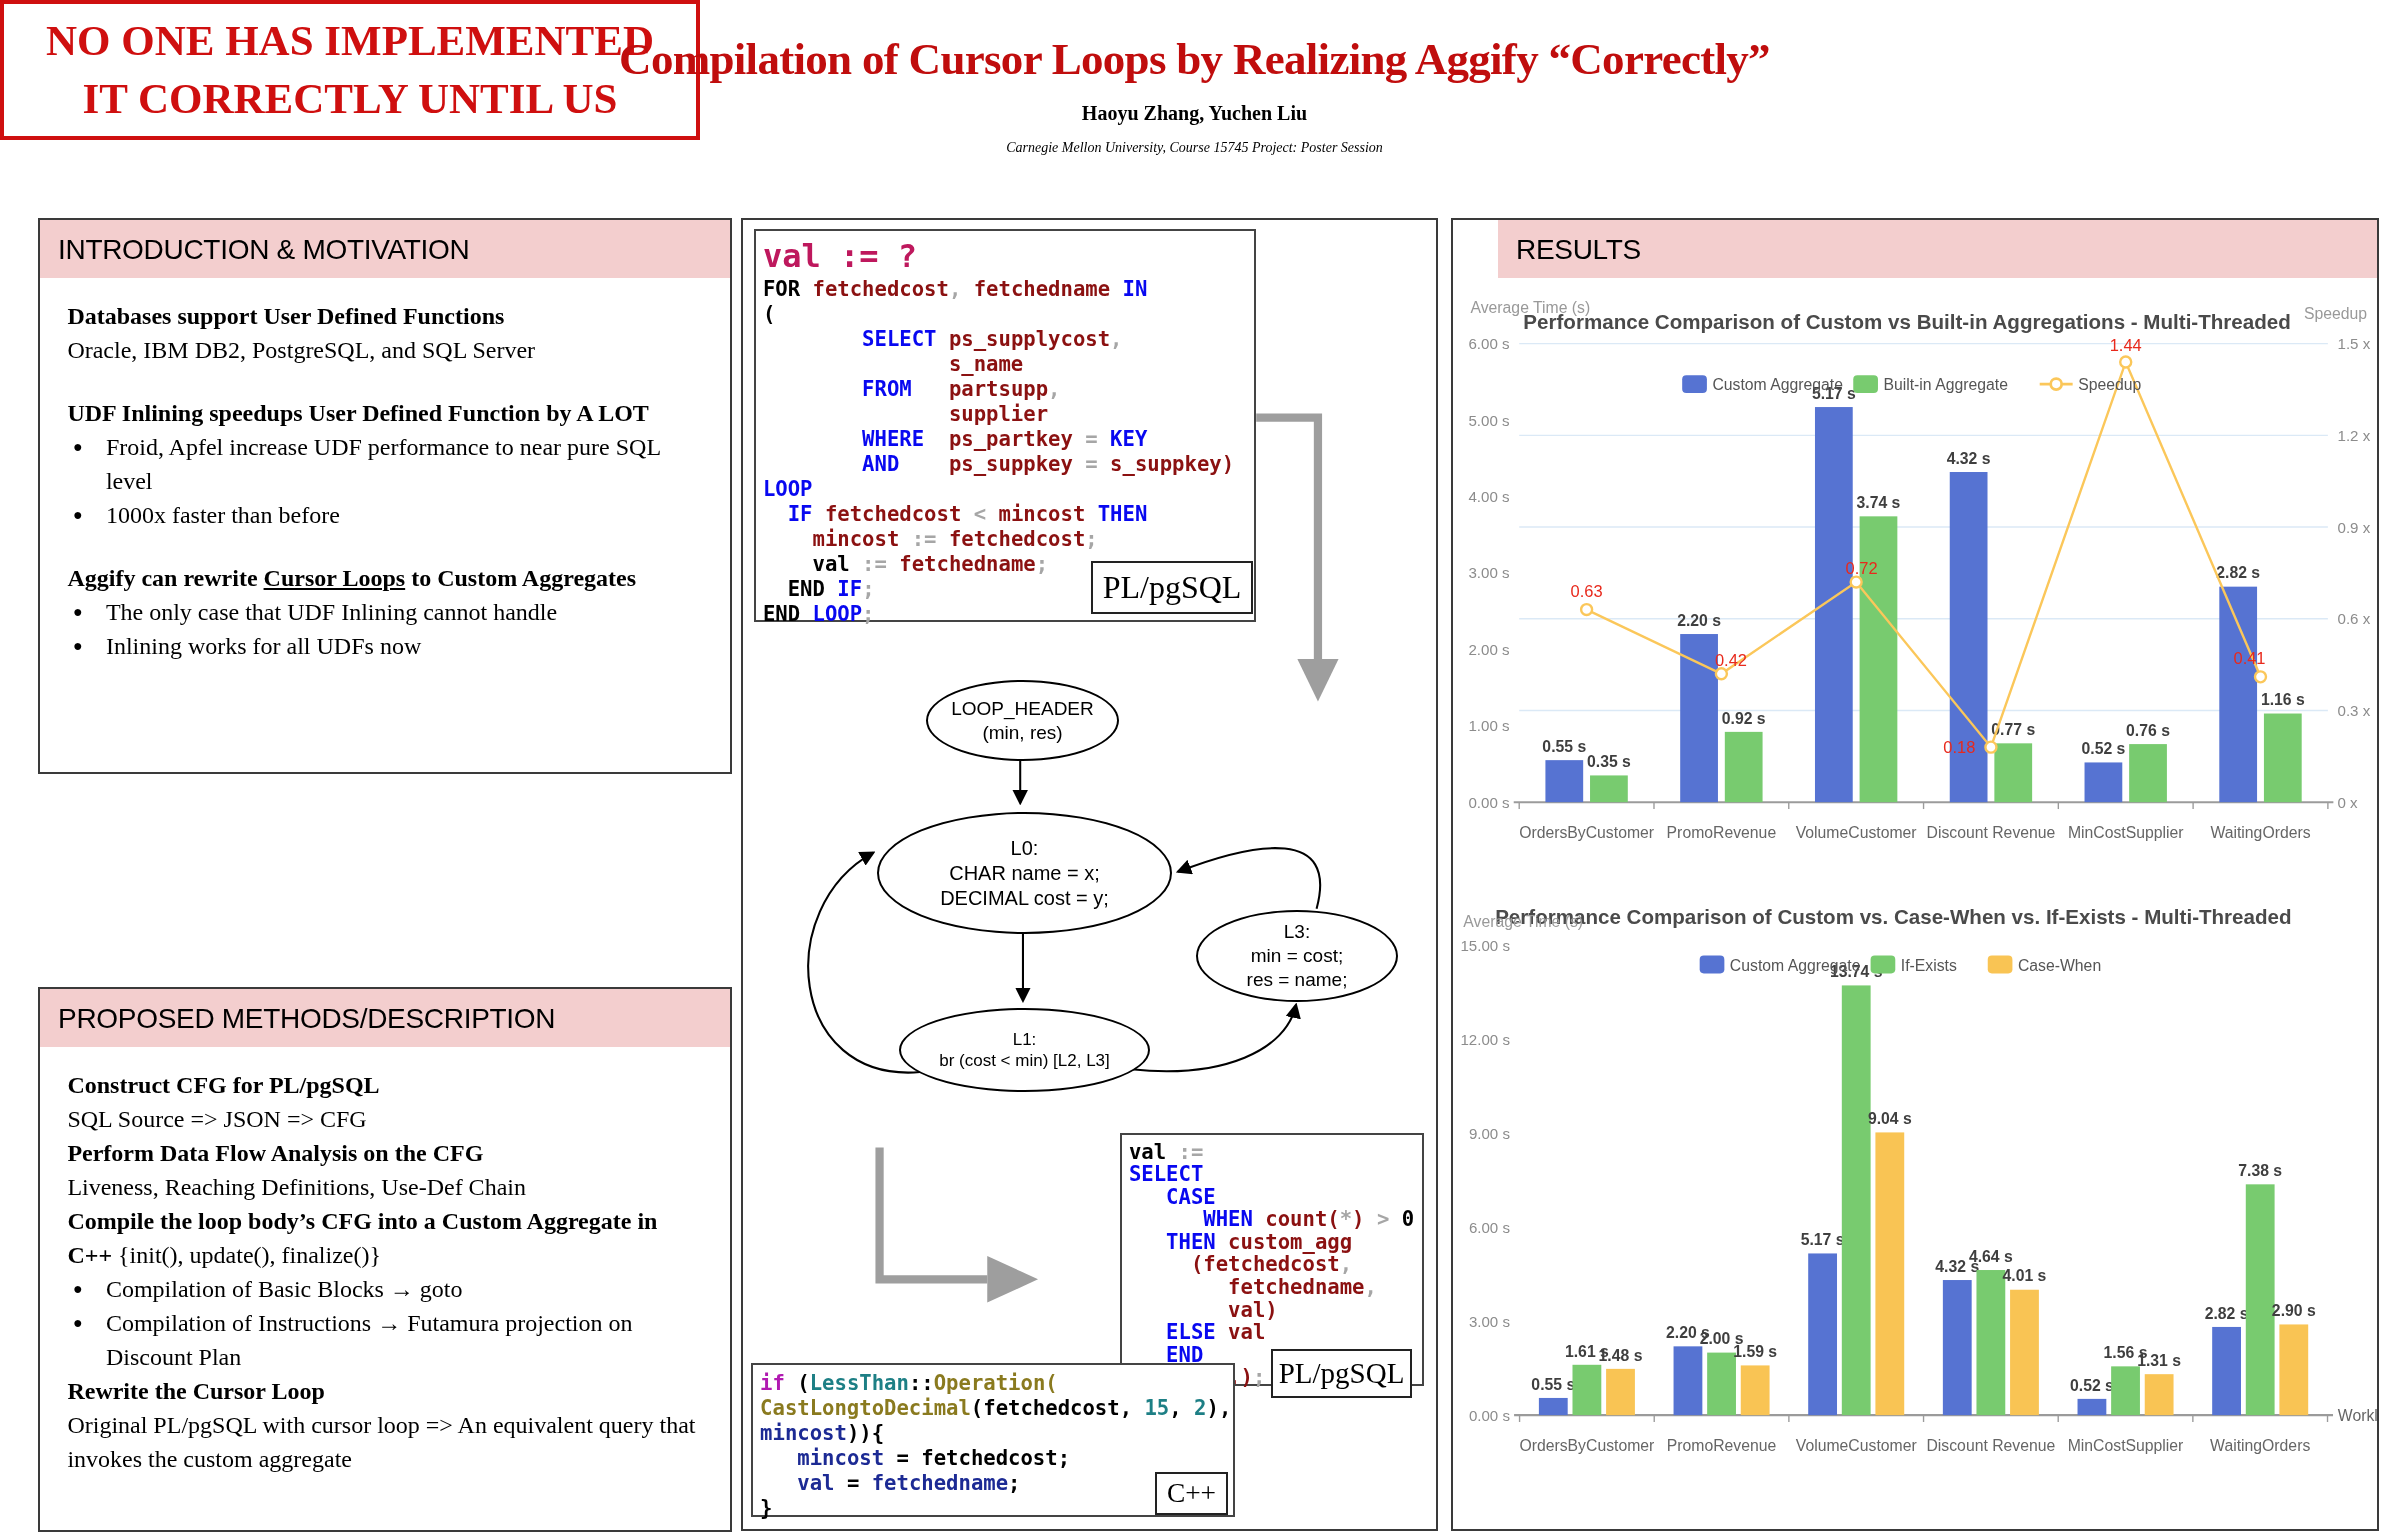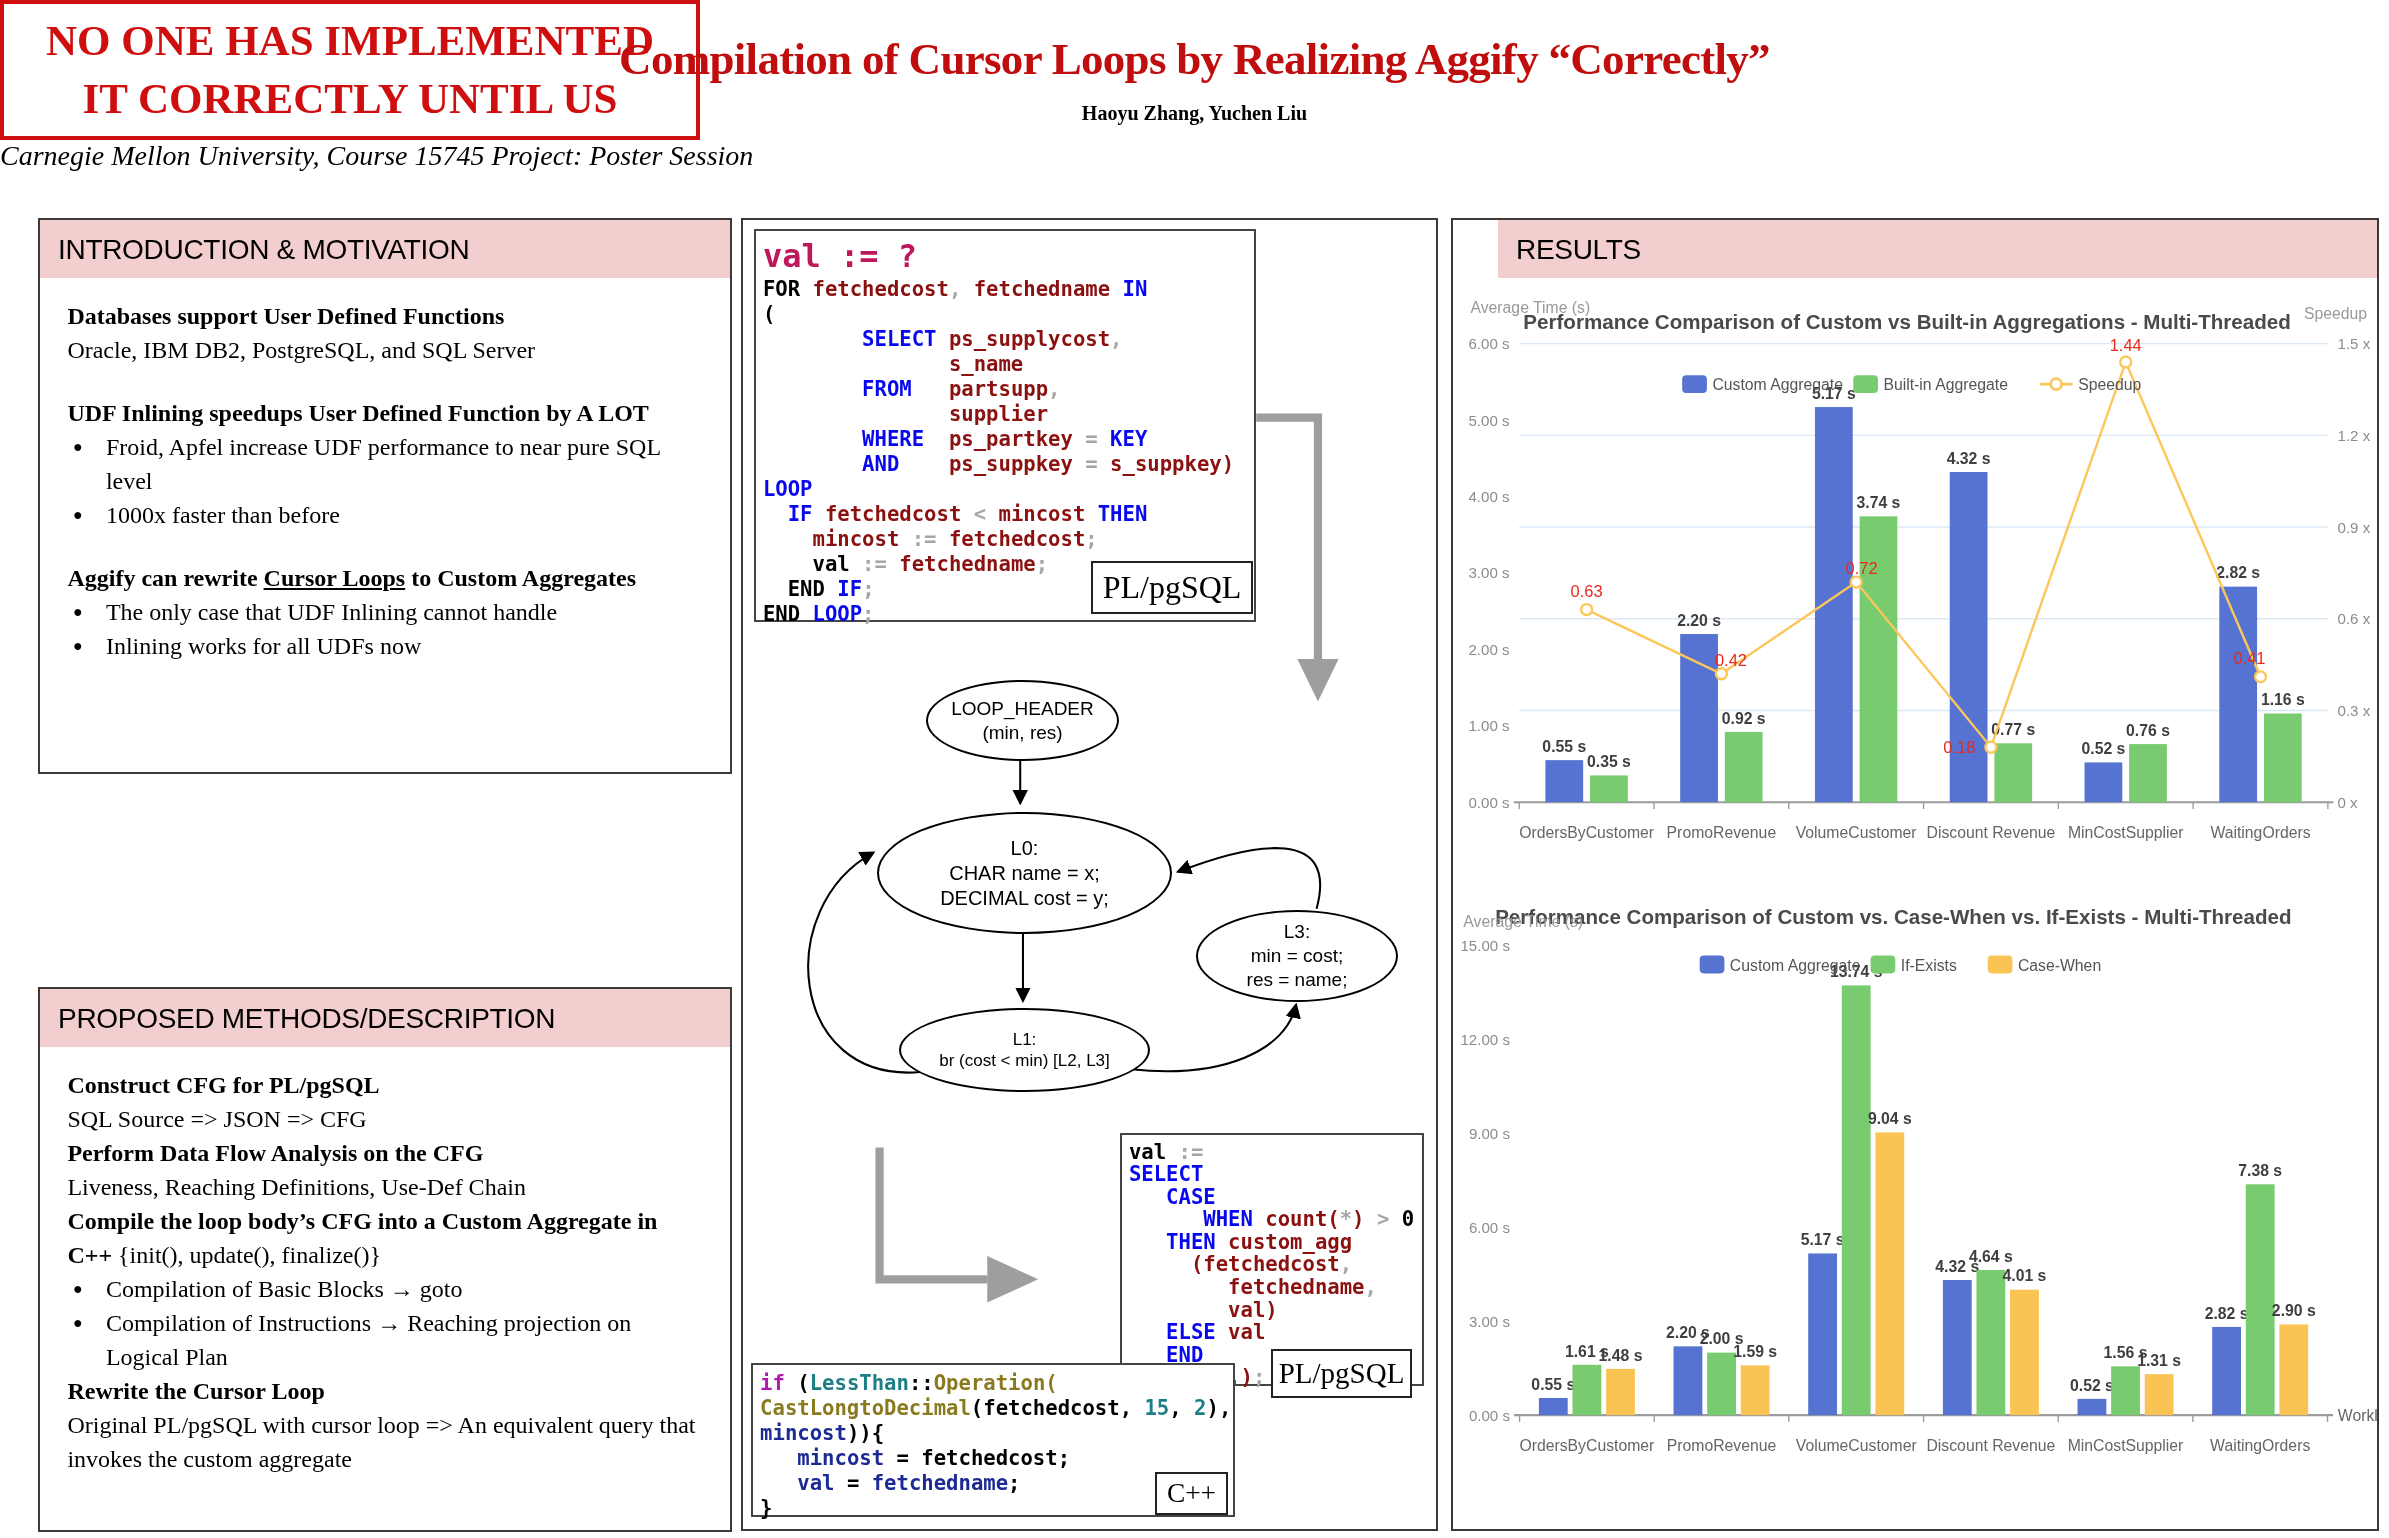--- a/index.html
+++ b/index.html
@@ -4,22 +4,22 @@
 <style>
   html,body{margin:0;padding:0;}
   body{width:2389px;height:1539px;background:#fff;position:relative;
        font-family:"Liberation Serif",serif;color:#000;overflow:hidden;}
 
   
   .poster-title{position:absolute;top:33px;left:0;width:100%;text-align:center;
     font-weight:bold;font-size:45px;color:#c00d0d;letter-spacing:-0.7px;}
   .poster-authors{position:absolute;top:102px;left:0;width:100%;text-align:center;
     font-weight:bold;font-size:20px;}
-  .poster-affil{position:absolute;top:140px;left:0;width:100%;
-    font-style:italic;font-size:28px;}
+  .poster-affil{position:absolute;top:140px;left:0;width:100%;text-align:center;
+    font-style:italic;font-size:14px;}
 
   
   .panel{position:absolute;background:#fff;border:2.1px solid #3a3a3a;box-sizing:border-box;}
   .sec-head{height:58px;background:#f3cece;font-family:"Liberation Sans",sans-serif;
     font-weight:normal;font-size:28px;line-height:59px;padding-left:18px;letter-spacing:-0.3px;}
   #intro-box{left:38px;top:218px;width:694px;height:556px;}
   #red-box{left:39px;top:818px;width:692px;height:132px;border:4.1px solid #cf0f0f;
     display:flex;flex-direction:column;justify-content:center;text-align:center;
     font-weight:bold;font-size:43px;line-height:58px;color:#cf0f0f;}
   #methods-box{left:38px;top:987px;width:694px;height:545px;}
@@ -114,21 +114,21 @@
       <div class="p"><span>SQL Source =&gt; JSON =&gt; CFG</span></div>
       <div class="h"><span>Perform Data Flow Analysis on the CFG</span></div>
       <div class="p"><span>Liveness, Reaching Definitions, Use-Def Chain</span></div>
       <div class="h"><span>Compile the loop body’s CFG into a Custom Aggregate in C++ </span><span class="n">{init(), update(), finalize()}</span></div>
       <div class="li">
         <span class="bullet">●</span>
         <span class="litxt"><span>Compilation of Basic Blocks → goto</span></span>
       </div>
       <div class="li">
         <span class="bullet">●</span>
-        <span class="litxt"><span>Compilation of Instructions → Reaching projection on Logical Plan</span></span>
+        <span class="litxt"><span>Compilation of Instructions → Futamura projection on Discount Plan</span></span>
       </div>
       <div class="h"><span>Rewrite the Cursor Loop</span></div>
       <div class="p"><span>Original PL/pgSQL with cursor loop =&gt; An equivalent query that invokes the custom aggregate</span></div>
     </div>
 </div>
 
 <div id="mid-box" class="panel">
 
   <svg id="cfg-svg" viewBox="0 0 1010 1908">
     <defs>

